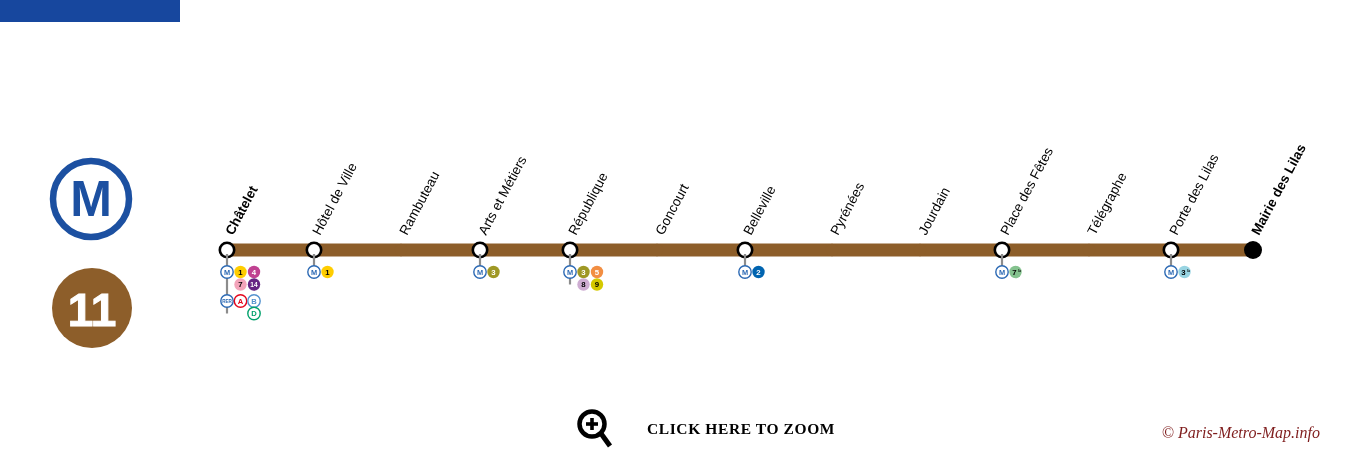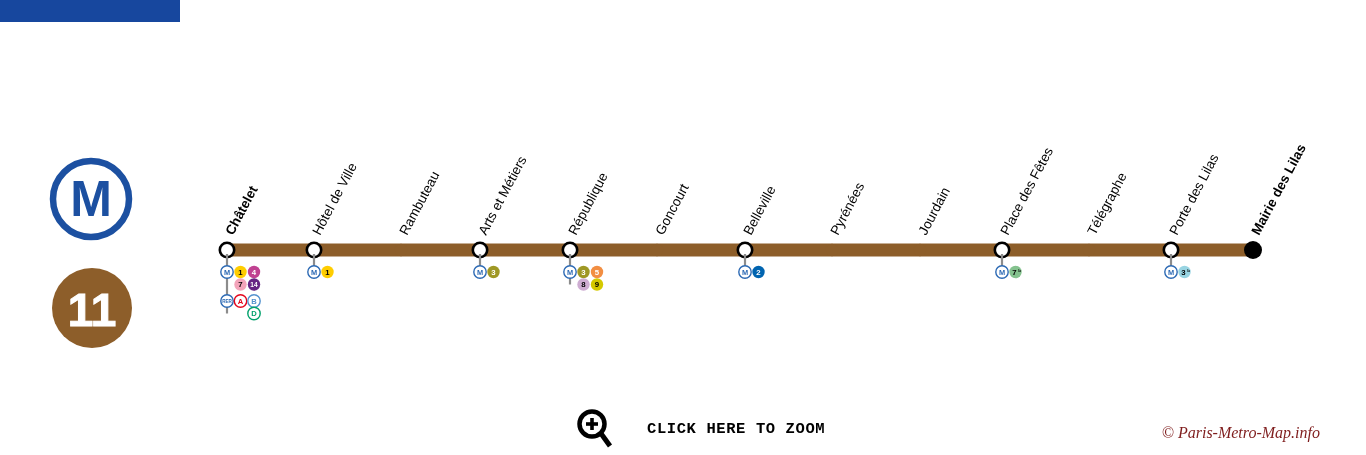--- a/index.html
+++ b/index.html
@@ -70,21 +70,21 @@
     cursor: pointer;
   }
   #zoom-glyph {
     width: 40px;
     height: 42px;
     flex: none;
   }
   #zoom-glyph svg { display: block; }
   #zoom-label {
     margin-left: 32px;
-    font-family: Liberation Mono, monospace;
+    font-family: Liberation Serif, serif;
     font-size: 15.5px;
     font-weight: bold;
     letter-spacing: 0.6px;
     color: #000000;
     white-space: nowrap;
   }
   #copyright {
     position: absolute;
     right: 46px;
     top: 424px;

